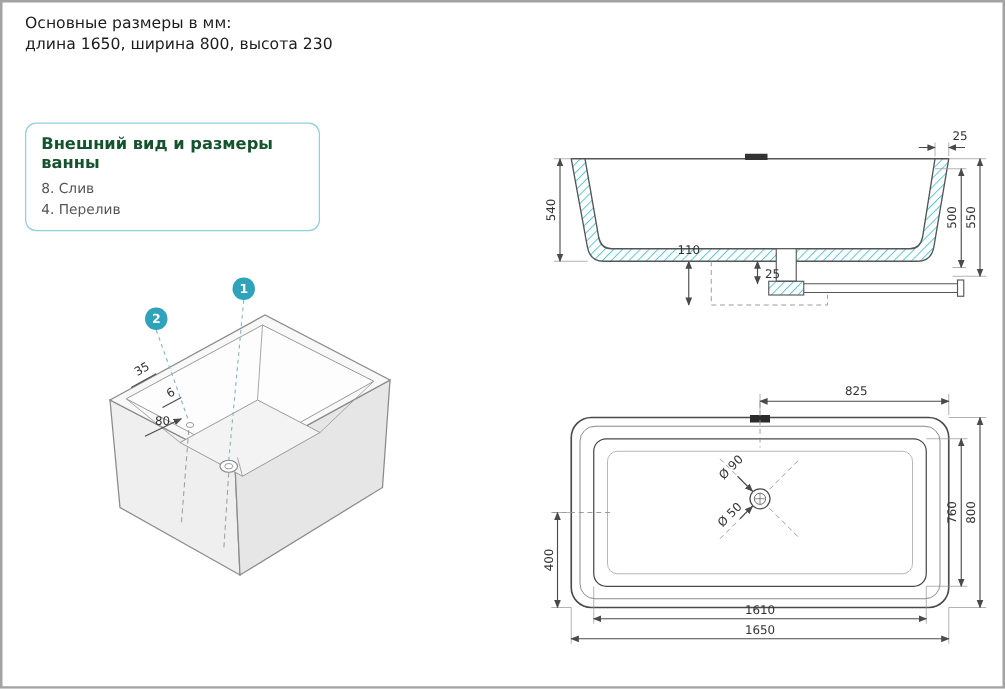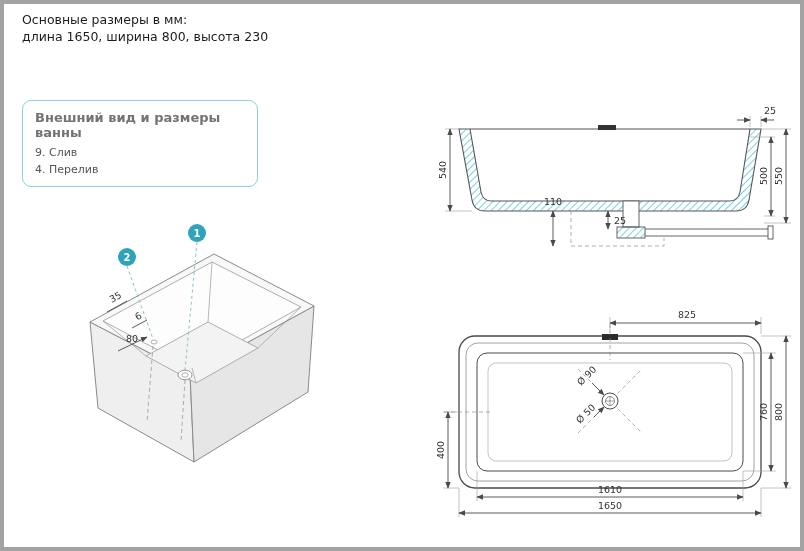--- a/index.html
+++ b/index.html
@@ -1,26 +1,26 @@
 <!DOCTYPE html>
 <html><head>
 <meta charset="utf-8">
 <style>
   html,body { margin:0; padding:0; background:#fff; }
   .page {
     position:relative; width:804px; height:551px; background:#ffffff;
-    border:4px solid #a3a3a3; box-sizing:border-box; overflow:hidden;
+    border:2px solid #a3a3a3; box-sizing:border-box; overflow:hidden;
     font-family:"DejaVu Sans", sans-serif;
   }
   .header { position:absolute; left:18px; top:8px; font-size:12.5px; color:#1c1c1c; line-height:1.35; }
   .legend {
     position:absolute; left:18px; top:96px; width:210px;
     border:1px solid #8fd0de; border-radius:9px; padding:9px 12px 8px 12px; background:#fff;
   }
-  .legend .title { font-size:13px; font-weight:600; color:#737373; margin:0 0 5px 0; }
+  .legend .title { font-size:13px; font-weight:600; color:#14532d; margin:0 0 5px 0; }
   .legend .item { font-size:11px; color:#555; line-height:1.5; }
   svg.drawing { position:absolute; left:0; top:0; }
   svg text { font-family:"DejaVu Sans", sans-serif; font-size:9.5px; fill:#333; }
   svg text.badge-num { font-size:10px; font-weight:bold; fill:#fff; }
   .dim  { stroke:#4a4a4a; stroke-width:0.9; }
   .ext  { stroke:#9a9a9a; stroke-width:0.6; }
   .thin { stroke:#9a9a9a; stroke-width:0.7; fill:none; }
   .dash { stroke:#8e8e8e; stroke-width:0.7; stroke-dasharray:4 3; fill:none; }
   .leader { stroke:#7fb8c4; stroke-width:0.9; stroke-dasharray:3 3; fill:none; }
 </style>
@@ -29,21 +29,21 @@
 
 <div class="page">
 
   <div class="header">
     <div>Основные размеры в мм:</div>
     <div>длина 1650, ширина 800, высота 230</div>
   </div>
 
   <div class="legend">
     <div class="title">Внешний вид и размеры ванны</div>
-    <div class="item">9. Слив</div>
+    <div class="item">8. Слив</div>
     <div class="item">4. Перелив</div>
   </div>
 
   <svg class="drawing" width="804" height="551" viewBox="0 0 804 551">
     <defs>
       <pattern id="hatch" width="5" height="5" patternUnits="userSpaceOnUse" patternTransform="rotate(45)">
         <line x1="0" y1="0" x2="0" y2="5" stroke="#58c5da" stroke-width="1.6"></line>
       </pattern>
       <marker id="arr" viewBox="0 0 10 10" refX="9" refY="5" markerWidth="7.5" markerHeight="7.5" orient="auto-start-reverse">
         <path d="M0,1 L10,5 L0,9 z" fill="#4a4a4a"></path>

